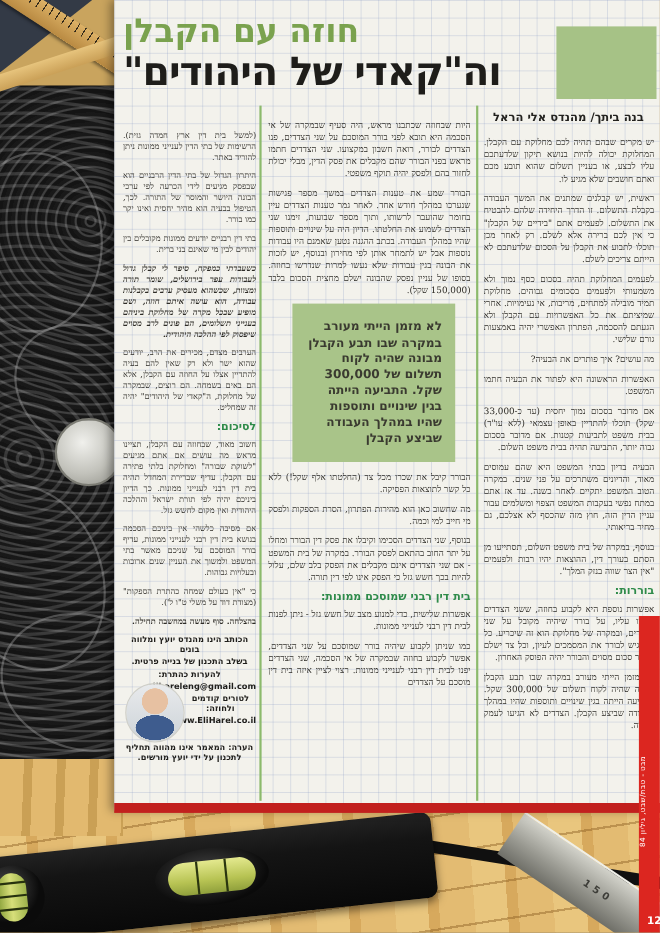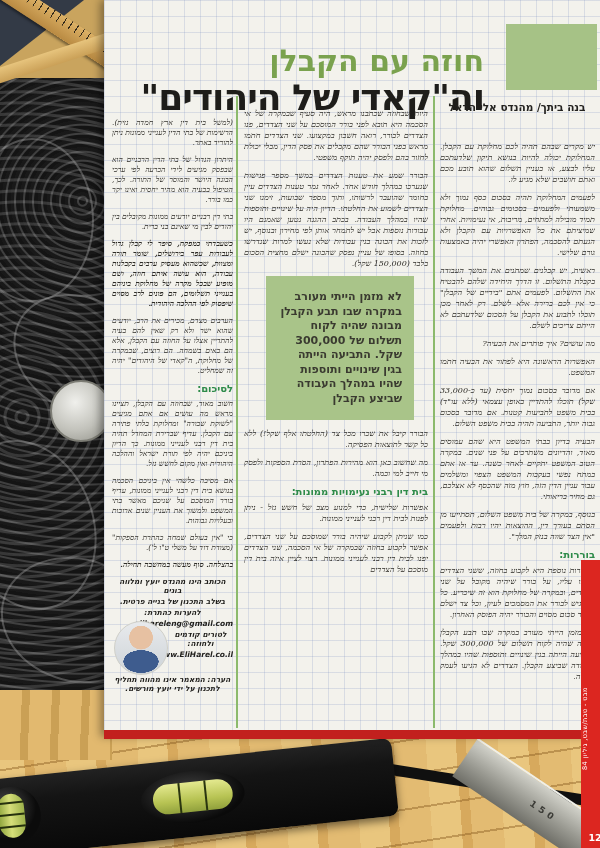--- a/index.html
+++ b/index.html
@@ -59,31 +59,31 @@
     background-size:16px 16px;box-shadow:-4px 0 8px rgba(0,0,0,.35);}
   .red-bottom{position:absolute;left:104px;top:730px;width:496px;height:9px;background:#c2201e;z-index:3;}
   .red-strip{position:absolute;left:581px;top:560px;width:19px;height:288px;background:#dc2620;z-index:5;}
   .strip-label{position:absolute;top:64px;left:0;width:19px;height:210px;writing-mode:vertical-rl;
     transform:rotate(180deg);color:#fff;font:6.5px "DejaVu Sans",sans-serif;
     letter-spacing:.4px;text-align:center;}
   .page-num{position:absolute;bottom:5px;left:0;width:28px;text-align:center;color:#fff;
     font:bold 9.5px "DejaVu Sans",sans-serif;}
   
   .green-block{position:absolute;left:506px;top:24px;width:91px;height:66px;background:#a6c286;z-index:3;}
-  .headline{position:absolute;left:112px;top:12px;width:372px;text-align:right;z-index:3;direction:rtl;margin-top:32px;}
+  .headline{position:absolute;left:112px;top:12px;width:372px;text-align:left;z-index:3;direction:rtl;}
   .headline .l1{font:bold 30px "DejaVu Sans",sans-serif;color:#7aa24e;line-height:34px;}
   .headline .l2{font:bold 36px "DejaVu Sans",sans-serif;color:#1e1d1a;line-height:40px;letter-spacing:-1px;}
   .byline{position:absolute;left:438px;top:101px;width:158px;text-align:center;z-index:3;
     font:bold 10.5px "DejaVu Sans",sans-serif;color:#23221f;}
   
   .divider{position:absolute;top:96px;width:2px;height:632px;background:#8cba6c;z-index:3;}
   .col{position:absolute;z-index:3;color:#2e2c27;text-align:justify;overflow:hidden;}
-  .col p{margin:0 0 7px;font-style:italic;}
+  .col p{margin:0 0 7px;}
   .col h3{margin:3px 0 5px;font:bold 10px "DejaVu Sans",sans-serif;color:#2e8b4a;}
-  .col-right{left:440px;top:124px;width:155px;height:602px;font-size:8px;line-height:11px;margin-top:17px;}
+  .col-right{left:440px;top:124px;width:155px;height:602px;font-size:8px;line-height:11px;}
   .col-mid{left:244px;top:108px;width:184px;height:620px;font-size:8px;line-height:11px;}
   .col-left{left:112px;top:118px;width:121px;height:610px;font-size:7.5px;line-height:10px;}
   .pullquote{background:#a9c489;color:#3a3a30;font:bold 11px "DejaVu Sans",sans-serif;
     line-height:14.5px;text-align:right;padding:14px 12px;margin:6px 14px 8px 22px;}
   .bolditalic{font-style:italic;font-weight:bold;}
   .boldline{font-weight:bold;}
   
   .credit{margin-top:4px;text-align:center;font:bold 7.5px "DejaVu Sans",sans-serif;color:#1f1e1b;}
   .credit p{margin:0 0 2px;text-align:center;}
   .credit-row{position:relative;min-height:56px;padding-left:56px;}
@@ -141,39 +141,40 @@
     <div class="l1">חוזה עם הקבלן</div>
     <div class="l2">וה"קאדי של היהודים"</div>
   </div>
   <div class="byline">בנה ביתך/ מהנדס אלי הראל</div>
 
   <div class="divider" style="left:433px;"></div>
   <div class="divider" style="left:236px;"></div>
 
   <div class="col col-right">
     <p>יש מקרים שבהם תהיה לכם מחלוקת עם הקבלן. המחלוקת יכולה להיות בנושא תיקון שלדעתכם עליו לבצע, או בעניין תשלום שהוא תובע מכם ואתם חושבים שלא מגיע לו.</p>
+    <p>ראשית, יש קבלנים שמתנים את המשך העבודה בקבלת התשלום. זו הדרך היחידה שלהם להבטיח את התשלום. לפעמים אתם "בידיים של הקבלן" כי אין לכם ברירה אלא לשלם. רק לאחר מכן תוכלו לתבוע את הקבלן על הסכום שלדעתכם לא הייתם צריכים לשלם.</p>
     <p>לפעמים המחלוקת תהיה בסכום כסף נמוך ולא משמעותי ולפעמים בסכומים גבוהים. מחלוקת תמיד מובילה למתחים, מריבות, אי נעימויות. אחרי שמיציתם את כל האפשרויות עם הקבלן ולא הגעתם להסכמה, הפתרון האפשרי יהיה באמצעות גורם שלישי.</p>
-    <p>ראשית, יש קבלנים שמתנים את המשך העבודה בקבלת התשלום. זו הדרך היחידה שלהם להבטיח את התשלום. לפעמים אתם "בידיים של הקבלן" כי אין לכם ברירה אלא לשלם. רק לאחר מכן תוכלו לתבוע את הקבלן על הסכום שלדעתכם לא הייתם צריכים לשלם.</p>
     <p>מה עושים? איך פותרים את הבעיה?</p>
     <p>האפשרות הראשונה היא לפתור את הבעיה חתמו המשפט.</p>
     <p>אם מדובר בסכום נמוך יחסית (עד כ-33,000 שקל) תוכלו להתדיין באופן עצמאי (ללא עו"ד) בבית משפט לתביעות קטנות. אם מדובר בסכום גבוה יותר, התביעה תהיה בבית משפט השלום.</p>
     <p>הבעיה בדיון בבתי המשפט היא שהם עמוסים מאוד, והדיונים משתרכים על פני שנים. במקרה הטוב המשפט יתקיים לאחר כשנה. עד אז אתם במתח נפשי בעקבות המשפט הצפוי ומשלמים עבור עניין הדין הזה, חוץ מזה שהכסף לא אצלכם, גם מחיר בריאותי.</p>
     <p>בנוסף, במקרה של בית משפט השלום, תסתייעו מן הסתם בעורך דין, ההוצאות יהיו רבות ולפעמים "אין הצר שווה בנזק המלך".</p>
     <h3>בוררות:</h3>
     <p>אפשרות נוספת היא לקבוע בחוזה, ששני הצדדים חתמו עליו, על בורר שיהיה מקובל על שני הצדדים, ובמקרה של מחלוקת הוא זה שיכריע. כל צד יגיש לבורר את המסמכים לעיון, וכל צד ישלם לבורר סכום מסוים והבורר יהיה הפוסק האחרון.</p>
     <p>לא מזמן הייתי מעורב במקרה שבו תבע הקבלן מבונה שהיה לקוח תשלום של 300,000 שקל. התביעה הייתה בגין שינויים ותוספות שהיו במהלך העבודה שביצע הקבלן. הצדדים לא הגיעו לעמק השווה.</p>
   </div>
 
   <div class="col col-mid">
     <p>היות שבחוזה שכתבנו מראש, היה סעיף שבמקרה של אי הסכמה היא תובא לפני בורר המוסכם על שני הצדדים, פנו הצדדים לבורר, רואה חשבון במקצועו. שני הצדדים חתמו מראש בפני הבורר שהם מקבלים את פסק הדין, מבלי יכולת לחזור בהם ולפסק יהיה תוקף משפטי.</p>
     <p>הבורר שמע את טענות הצדדים במשך מספר פגישות שנערכו במהלך חודש אחד. לאחר גמר טענות הצדדים עיין בחומר שהועבר לרשותו, ותוך מספר שבועות, זימנו שני הצדדים לשמוע את החלטתו. הדיון היה על שינויים ותוספות שהיו במהלך העבודה. בכתב ההגנה נטען שאמנם היו עבודות נוספות אבל יש לתמחר אותן לפי מחירון ובנוסף, יש לזכות את הבונה בגין עבודות שלא נעשו למרות שנדרשו בחוזה. בסופו של עניין נפסק שהבונה ישלם מחצית הסכום בלבד (150,000 שקל).</p>
     <div class="pullquote">לא מזמן הייתי מעורב במקרה שבו תבע הקבלן מבונה שהיה לקוח תשלום של 300,000 שקל. התביעה הייתה בגין שינויים ותוספות שהיו במהלך העבודה שביצע הקבלן</div>
     <p>הבורר קיבל את שכרו מכל צד (החלטתו אלף שקל!) ללא כל קשר לתוצאות הפסיקה.</p>
     <p>מה שחשוב כאן הוא מהירות הפתרון, הסרת הספקות ולפסק מי חייב למי וכמה.</p>
-    <h3>בית דין רבני נעימויות ממונות:</h3>
+    <p>בנוסף, שני הצדדים הסכימו וקיבלו את פסק דין הבורר ומחלו על יתר החוב בהתאם לפסק הבורר. במקרה של בית המשפט - אם שני הצדדים אינם מקבלים את הפסק בלב שלם, עלול להיות בכך חשש גזל כי הפסק אינו לפי דין תורה.</p>
+    <h3>בית דין רבני שמוסכם ממונות:</h3>
     <p>אפשרות שלישית, כדי למנוע מצב של חשש גזל - ניתן לפנות לבית דין רבני לענייני ממונות.</p>
     <p>כמו שניתן לקבוע שיהיה בורר שמוסכם על שני הצדדים, אפשר לקבוע בחוזה שבמקרה של אי הסכמה, שני הצדדים יפנו לבית דין רבני לענייני ממונות. רצוי לציין איזה בית דין מוסכם על הצדדים</p>
   </div>
 
   <div class="col col-left">
     <p>(למשל בית דין ארץ חמדה גזית). הרשימות של בתי הדין לענייני ממונות ניתן להוריד באתר.</p>
     <p>היתרון הגדול של בתי הדין הרבניים הוא שבפסק מגיעים לידי הכרעה לפי ערכי הבונה היושר והמוסר של התורה. לכך, הטיפול בבעיה הוא מהיר יחסית ואינו יקר כמו בורר.</p>
     <p>בתי דין רבניים יודעים ממונות מקובלים בין יהודים לבין מי שאינם בני ברית.</p>
     <p class="bolditalic">כשעבדתי כמפקח, סיפר לי קבלן גדול לעבודות עפר בירושלים, שומר תורה ומצוות, שכשהוא מעסיק ערבים בקבלנות עבודה, הוא עושה איתם חוזה, ושם מופיע שבכל מקרה של מחלוקת ביניהם בענייני תשלומים, הם פונים לרב מסוים שיפסוק לפי ההלכה היהודית.</p>
     <p>הערבים מצדם, מכירים את הרב, יודעים שהוא ישר ולא רק שאין להם בעיה להתדיין אצלו על החוזה עם הקבלן, אלא הם באים בשמחה. הם רוצים, שבמקרה של מחלוקת, ה"קאדי של היהודים" יהיה זה שמחליט.</p>

